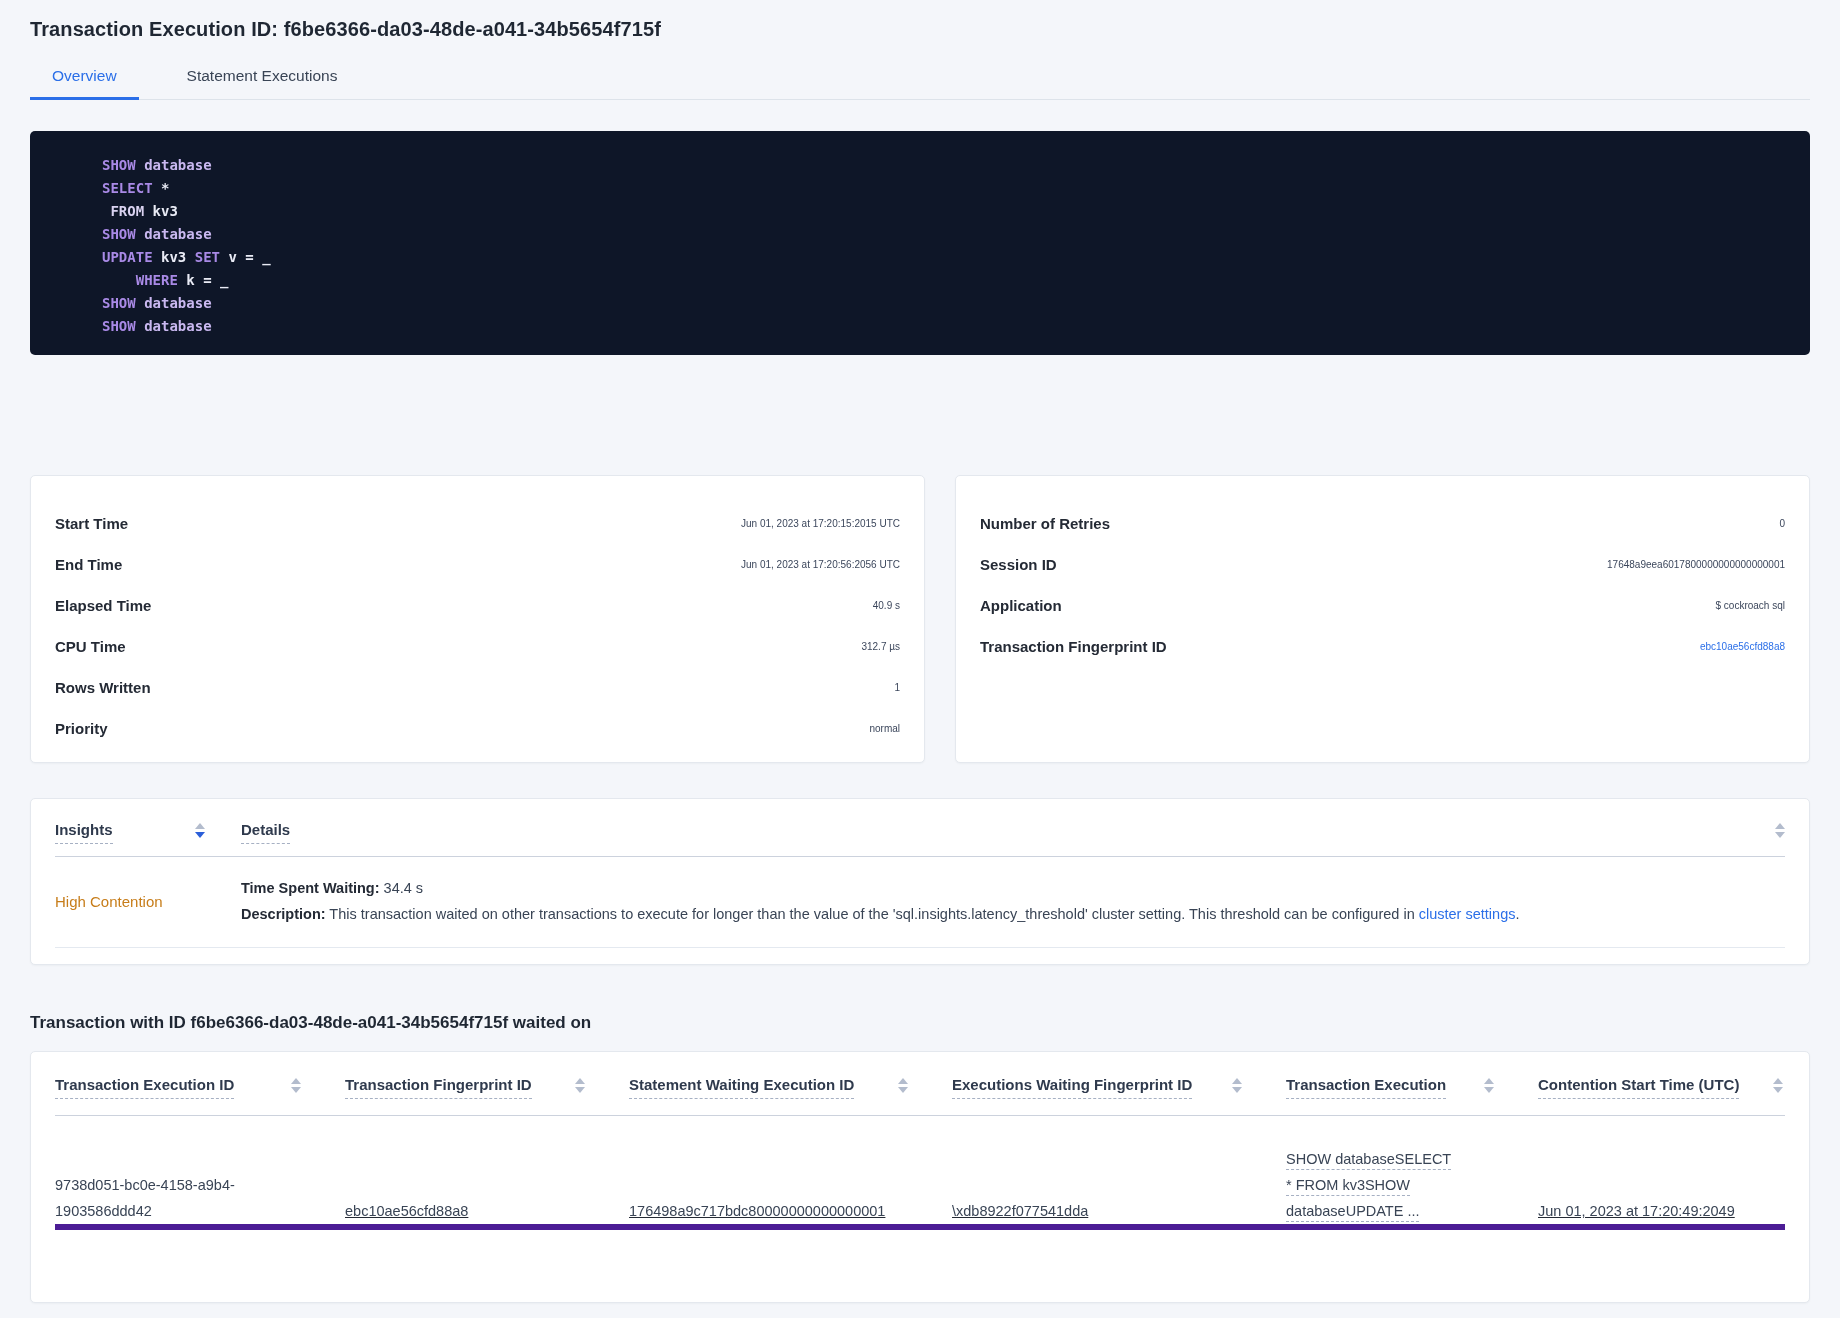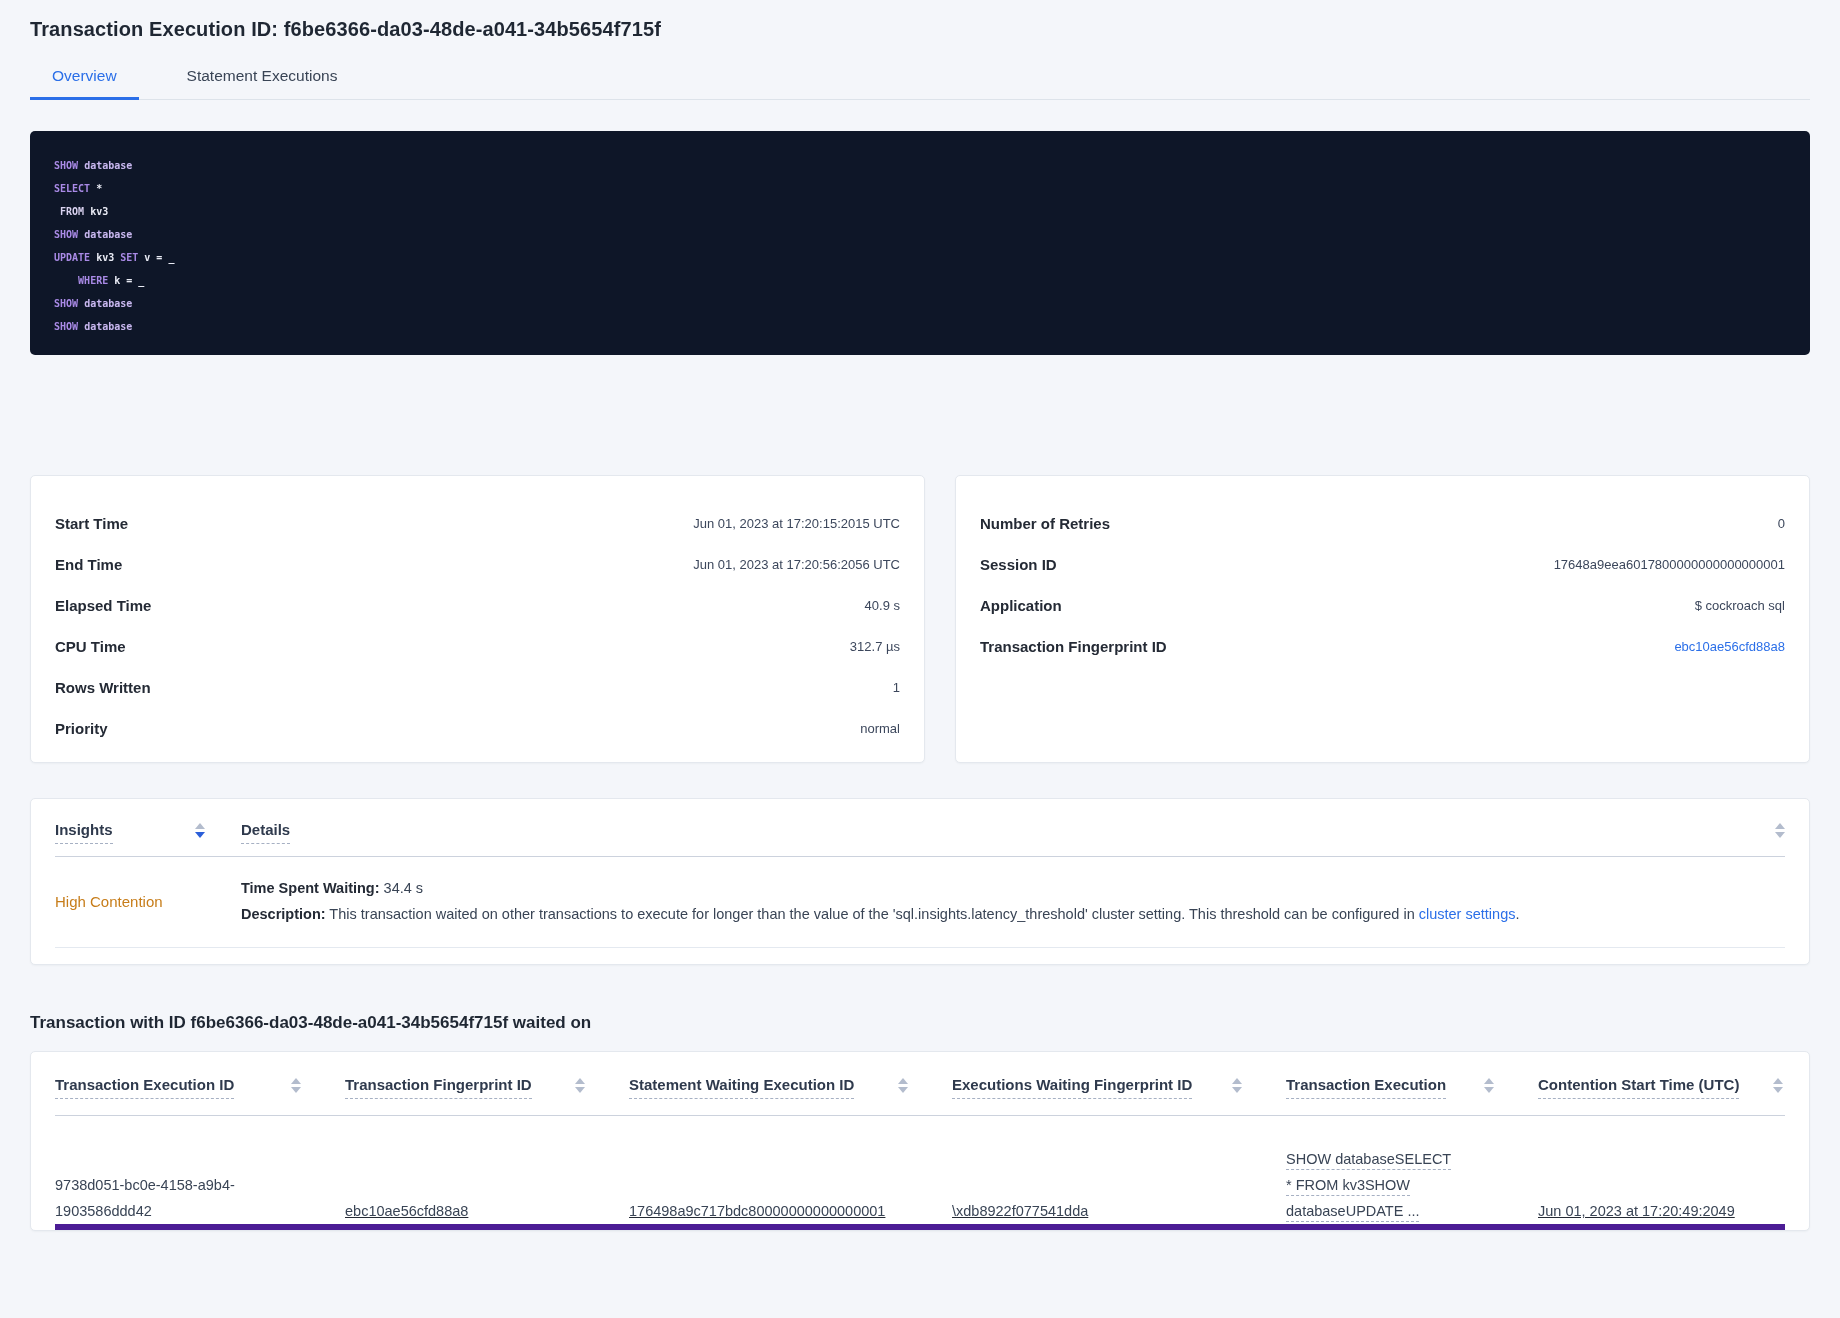--- a/index.html
+++ b/index.html
@@ -44,24 +44,25 @@
   
   .sql-box {
     margin-top:31px;
     background:#0e1628;
     border-radius:5px;
     padding:23px 24px 18px 24px;
     height:224px;
   }
   .sql-line {
     font-family:"DejaVu Sans Mono", monospace;
-    font-size:10px;
+    font-size:14px;
     line-height:23px;
     white-space:pre;
     font-weight:bold;
+    margin-left:48px;
   }
   .tok-kw   { color:#a98ae6; }
   .tok-db   { color:#c9b8f0; }
   .tok-from { color:#d9d2f0; }
   .tok-p    { color:#e9ebf5; }
 
   
   .cards {
     margin-top:120px;
     display:flex;
@@ -76,21 +77,21 @@
   .summary-card { height:288px; padding:27px 24px; }
   .summary-card.left  { width:895px; }
   .summary-card.right { width:855px; }
   .summary-row {
     height:41px;
     display:flex;
     align-items:center;
     justify-content:space-between;
   }
   .summary-label { font-size:15px; font-weight:bold; color:#242a35; }
-  .summary-value { font-size:13px; color:#3c475c; }
+  .summary-value { font-size:10px; color:#3c475c; }
   .summary-value.link { color:#2b6fe8; cursor:pointer; }
 
   
   .insights-card {
     margin-top:35px;
     padding:0 24px 16px 24px;
   }
   .insights-header {
     display:flex;
     align-items:flex-start;
@@ -143,21 +144,21 @@
 
   
   .waited-heading {
     margin-top:48px;
     font-size:17px;
     font-weight:bold;
     color:#1f2733;
   }
   .waited-card {
     margin-top:18px;
-    height:180px;
+    height:252px;
     padding:0 24px;
     overflow:hidden;
   }
   .waited-header {
     display:flex;
     align-items:flex-start;
     padding-top:24px;
     padding-bottom:16px;
     border-bottom:1px solid #ccd2dd;
   }

